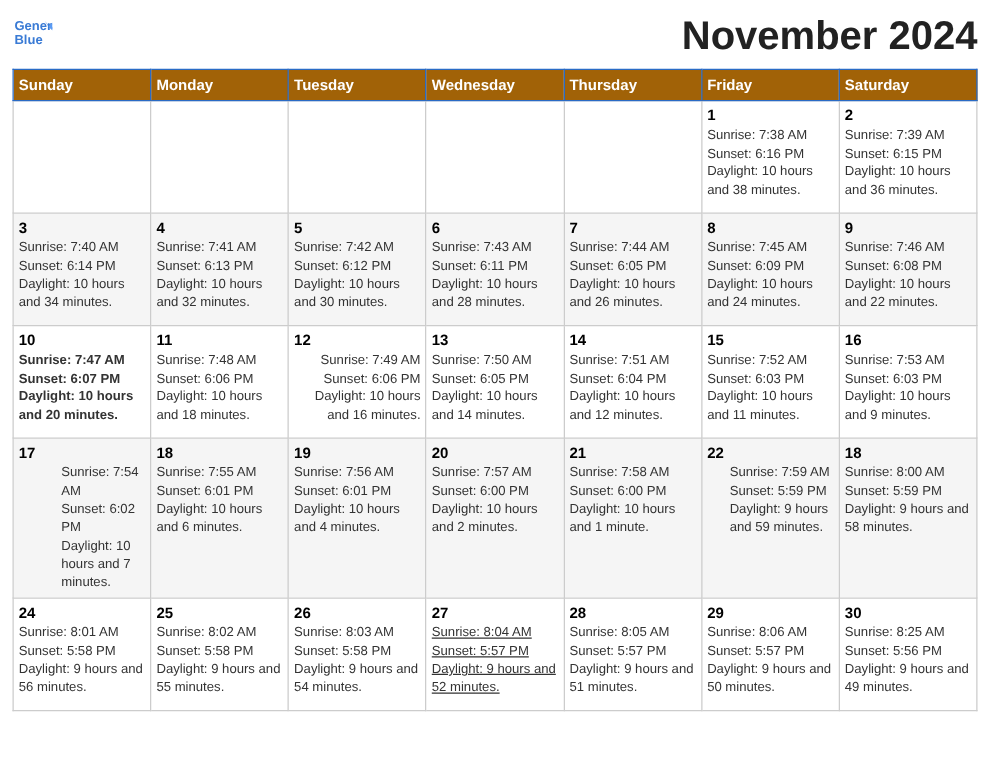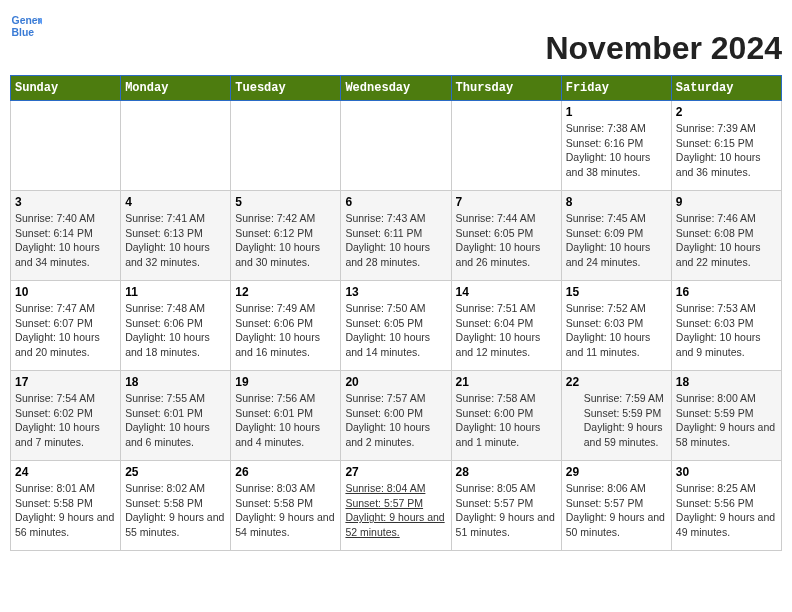--- a/index.html
+++ b/index.html
@@ -20,46 +20,44 @@
       display: flex;
       align-items: center;
       gap: 4px;
     }
     .logo-icon {
       width: 32px;
       height: 32px;
     }
     .title-block {
       text-align: right;
-      margin-top: 20px;
     }
     .title-block h1 {
       font-size: 32px;
       font-weight: bold;
       color: #222;
     }
     .title-block h2 {
       font-size: 14px;
       color: #444;
       font-weight: normal;
     }
     .calendar {
       width: 100%;
       border-collapse: collapse;
       font-size: 11px;
     }
     .calendar thead th {
-      background-color: #4d7c0f;
+      background-color: #a16207;
       color: #fff;
       padding: 5px 4px;
       text-align: left;
       font-size: 12px;
       font-weight: bold;
       border: 1px solid #2a6bc5;
-      font-family: Liberation Mono, monospace;
     }
     .calendar tbody td {
       border: 1px solid #ccc;
       vertical-align: top;
       padding: 4px;
       width: 110px;
       min-height: 80px;
       height: 90px;
       background: #fff;
     }
@@ -169,33 +167,33 @@
         <td>
           <div class="day-num">9</div>
           <div class="day-info" style="white-space: pre-line;">Sunrise: 7:46 AM
 Sunset: 6:08 PM
 Daylight: 10 hours and 22 minutes.</div>
         </td>
       </tr>
       <tr>
         <td>
           <div class="day-num">10</div>
-          <div class="day-info" style="white-space: pre-line;">Sunrise: 7:47 AM
+          <div class="day-info" style="white-space: pre-line; font-weight: bold;">Sunrise: 7:47 AM
 Sunset: 6:07 PM
 Daylight: 10 hours and 20 minutes.</div>
         </td>
         <td>
           <div class="day-num">11</div>
           <div class="day-info" style="white-space: pre-line;">Sunrise: 7:48 AM
 Sunset: 6:06 PM
 Daylight: 10 hours and 18 minutes.</div>
         </td>
         <td>
           <div class="day-num">12</div>
-          <div class="day-info" style="white-space: pre-line;">Sunrise: 7:49 AM
+          <div class="day-info" style="white-space: pre-line; text-align: right;">Sunrise: 7:49 AM
 Sunset: 6:06 PM
 Daylight: 10 hours and 16 minutes.</div>
         </td>
         <td>
           <div class="day-num">13</div>
           <div class="day-info" style="white-space: pre-line;">Sunrise: 7:50 AM
 Sunset: 6:05 PM
 Daylight: 10 hours and 14 minutes.</div>
         </td>
         <td>
@@ -213,21 +211,21 @@
         <td>
           <div class="day-num">16</div>
           <div class="day-info" style="white-space: pre-line;">Sunrise: 7:53 AM
 Sunset: 6:03 PM
 Daylight: 10 hours and 9 minutes.</div>
         </td>
       </tr>
       <tr>
         <td>
           <div class="day-num">17</div>
-          <div class="day-info" style="white-space: pre-line;">Sunrise: 7:54 AM
+          <div class="day-info" style="white-space: pre-line; margin-left: 34px;">Sunrise: 7:54 AM
 Sunset: 6:02 PM
 Daylight: 10 hours and 7 minutes.</div>
         </td>
         <td>
           <div class="day-num">18</div>
           <div class="day-info" style="white-space: pre-line;">Sunrise: 7:55 AM
 Sunset: 6:01 PM
 Daylight: 10 hours and 6 minutes.</div>
         </td>
         <td>

